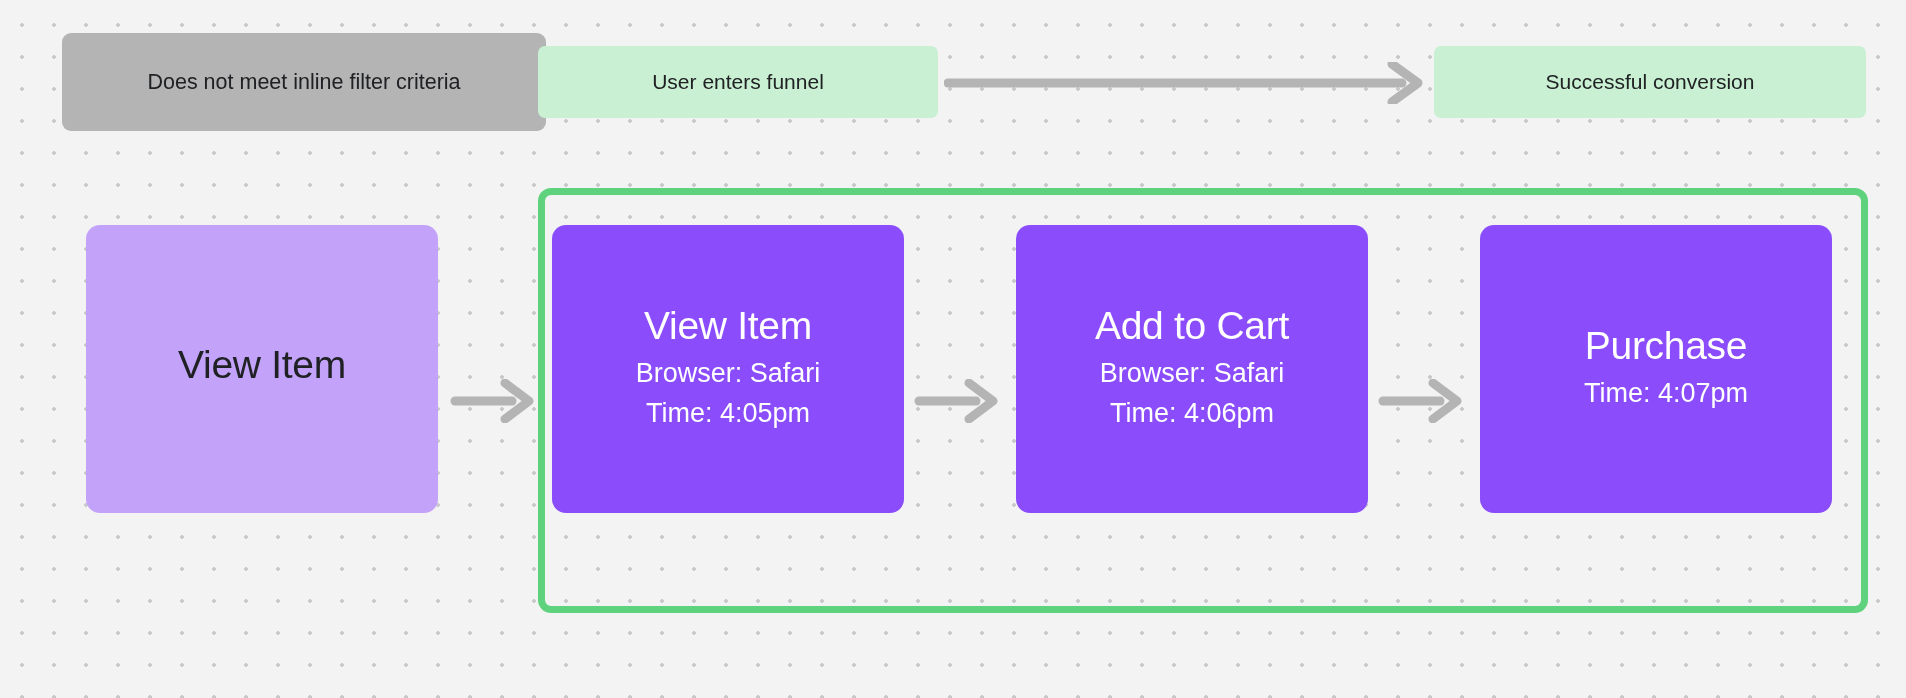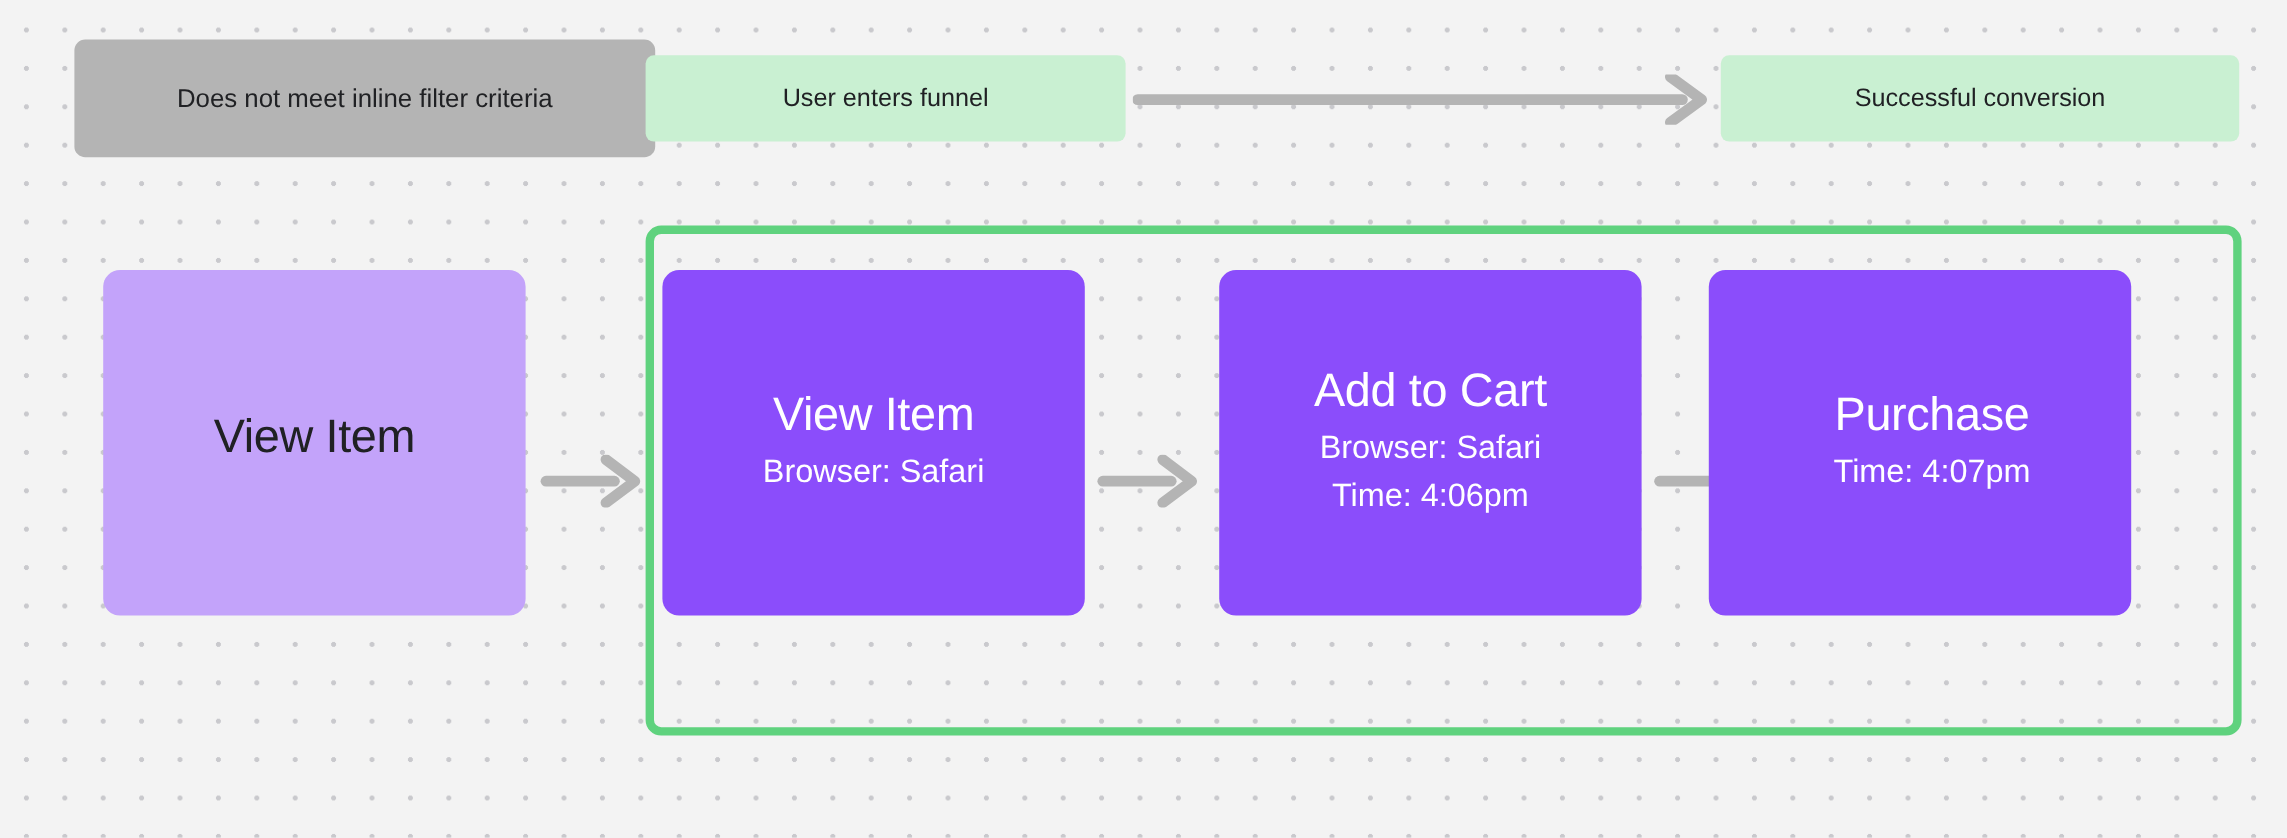--- a/index.html
+++ b/index.html
@@ -96,21 +96,21 @@
     left: 86px;
   }
 
   .card.included {
     background: #8b4dfb;
     color: #ffffff;
   }
 
   #card-view-item-safari { left: 552px; }
   #card-add-to-cart      { left: 1016px; justify-content: center; }
-  #card-purchase         { left: 1424px; padding-left: 20px; }
+  #card-purchase         { left: 1480px; padding-left: 20px; }
 
   .card-title {
     font-size: 39px;
     line-height: 1.08;
     letter-spacing: -0.3px;
     margin-bottom: 7px;
     font-weight: 400;
   }
 
   .card-line {
@@ -162,20 +162,21 @@
 <div class="flow-arrow" id="arrow-1">
   <svg width="88" height="44" viewBox="0 0 88 44" aria-hidden="true">
     <line x1="5" y1="22" x2="62" y2="22" stroke="#b4b4b4" stroke-width="9" stroke-linecap="round"></line>
     <polyline points="55,4 79,22 55,40" fill="none" stroke="#b4b4b4" stroke-width="9" stroke-linecap="round" stroke-linejoin="round"></polyline>
   </svg>
 </div>
 
 <div class="card included" id="card-view-item-safari">
   <div class="card-title">View Item</div>
   <div class="card-line">Browser: Safari</div>
+  <div class="card-line">Time: 4:05pm</div>
 </div>
 
 <div class="flow-arrow" id="arrow-2">
   <svg width="88" height="44" viewBox="0 0 88 44" aria-hidden="true">
     <line x1="5" y1="22" x2="62" y2="22" stroke="#b4b4b4" stroke-width="9" stroke-linecap="round"></line>
     <polyline points="55,4 79,22 55,40" fill="none" stroke="#b4b4b4" stroke-width="9" stroke-linecap="round" stroke-linejoin="round"></polyline>
   </svg>
 </div>
 
 <div class="card included" id="card-add-to-cart">

